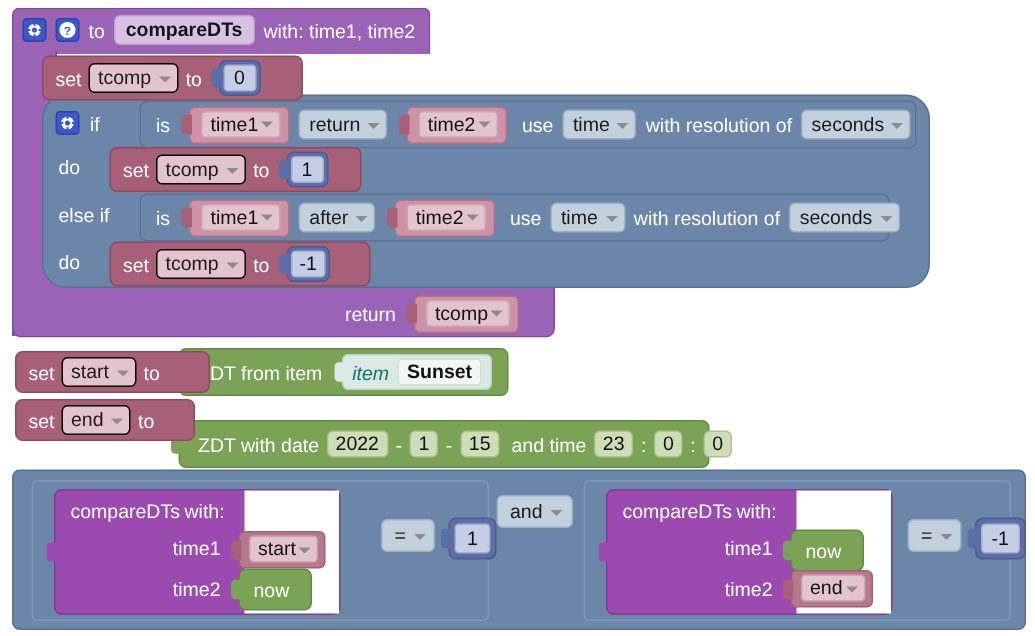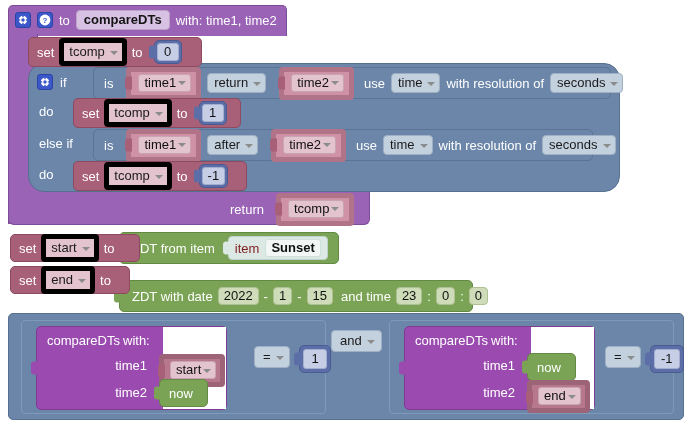--- a/index.html
+++ b/index.html
@@ -16,21 +16,21 @@
 
   
   .blk{position:absolute;box-sizing:border-box;}
   .row{display:flex;align-items:center;}
 
   
   .proc{background:#9a63b5;border:1px solid #7d4c98;border-radius:5px;}
 
   
   .setblk{background:#a85f78;border:1px solid #8d4a61;border-radius:5px;color:#fff;}
-  .varfld{background:#e2c3ce;border:5px solid #000000;border-radius:4px;color:#1a1a1a;
+  .varfld{background:#e2c3ce;border:1px solid #000000;border-radius:4px;color:#1a1a1a;
           padding:1px 4px 2px 5px;display:inline-flex;align-items:center;gap:3px;}
 
   
   .ctrl{background:#6b86a8;border:1px solid #56708f;border-radius:5px;color:#fff;}
   .logic{background:#6b86a8;border:1px solid #56708f;border-radius:5px;color:#fff;text-align:right;}
   .bluefld{background:#c3d0de;border:1px solid #9fb0c4;border-radius:4px;color:#1a1a1a;
            padding:1px 4px 2px 6px;display:inline-flex;align-items:center;gap:3px;}
 
   
   .num{background:#5c6ea8;border:1px solid #4a5b91;border-radius:5px;padding:2px;}
@@ -256,21 +256,21 @@
         <span>start</span>
           <i class="caret"></i>
       </span>
       <span class="lbl">to</span>
     </div>
   </div>
   <div class="green plug notch-green" style="position:absolute;left:119px;top:232px;width:218px;height:30px;z-index:4;">
     <div class="row" style="height:100%;padding-left:12px;gap:7px;">
       <span class="lbl">ZDT from item</span>
       <span class="itemblk plug" style="margin-left:6px;background:#dce8e4;">
-        <span style="color:#7f1d1d;">item</span>
+        <span style="color:#0f766e;font-style:italic;">item</span>
         <span class="itemval">Sunset</span>
       </span>
     </div>
   </div>
 
   <div class="setblk" style="position:absolute;left:10px;top:266px;width:118px;height:26px;z-index:5;">
     <div class="row" style="height:100%;padding-left:8px;gap:5px;">
       <span class="lbl">set</span>
       <span class="varfld">
         <span>end</span>

